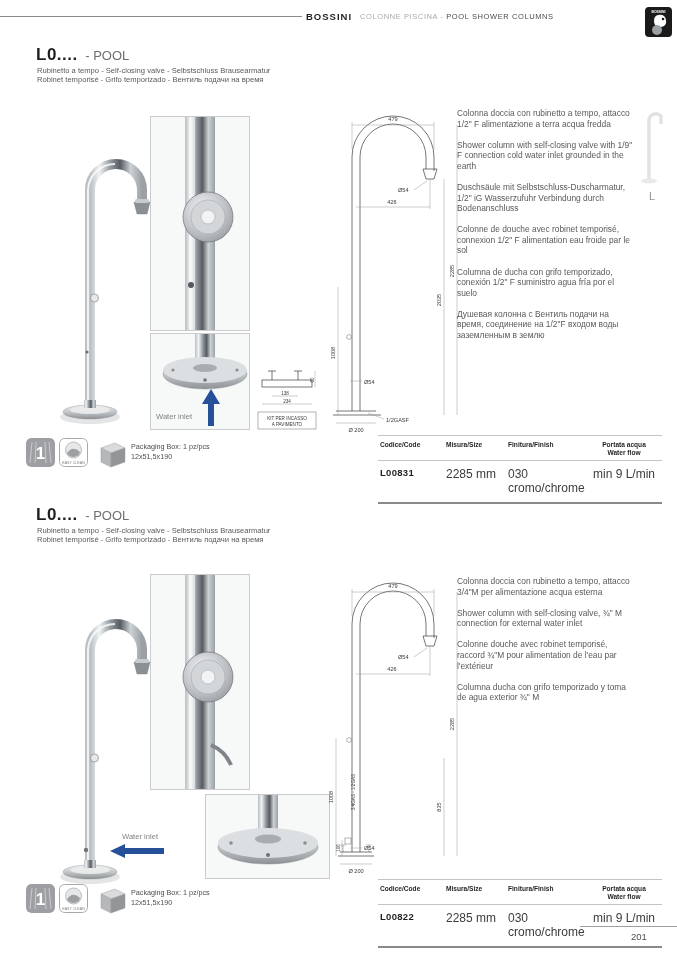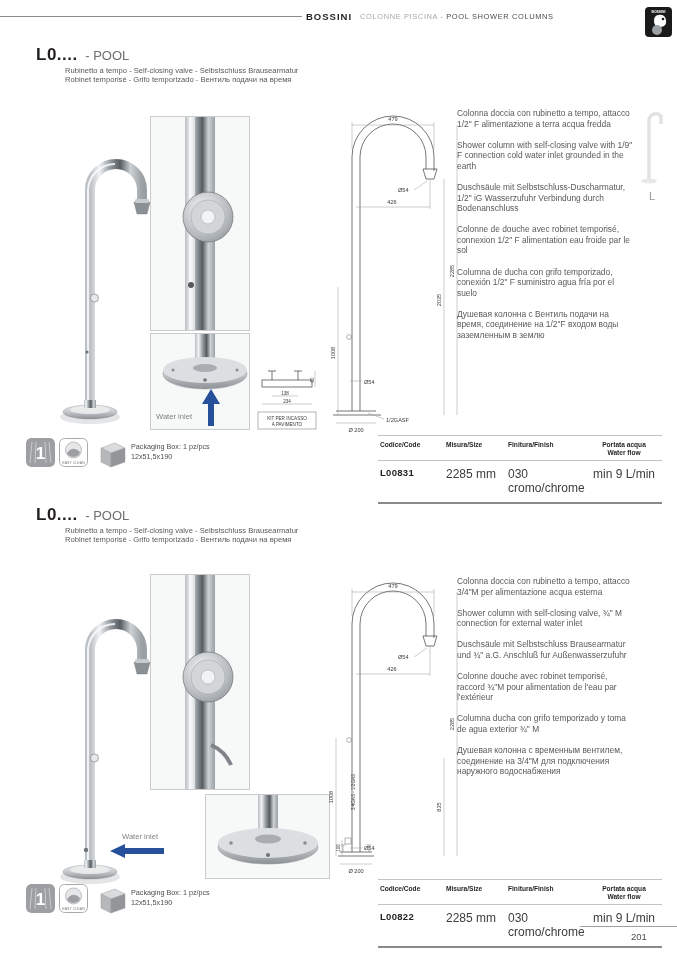--- a/index.html
+++ b/index.html
@@ -7,21 +7,21 @@
         font-family:"Liberation Sans","DejaVu Sans",sans-serif;color:#58595b;overflow:hidden;}
   .abs{position:absolute;}
   
   .hdr-rule{height:1px;background:#8a8a8a;}
   .brand{font-size:9.5px;font-weight:bold;letter-spacing:1px;color:#231f20;}
   .category{font-size:7.5px;letter-spacing:.6px;}
   .cat-it{color:#a7a9ac;} .cat-en{color:#4d4d4f;}
   
   .title-code{font-size:17px;font-weight:bold;color:#231f20;letter-spacing:.5px;}
   .title-suffix{font-size:13px;color:#6d6e70;font-weight:normal;margin-left:3px;}
-  .subtitle{font-size:7.6px;line-height:9.2px;color:#58595b;margin-left:28px;}
+  .subtitle{font-size:7.6px;line-height:9.2px;color:#58595b;}
   
   .desc{width:178px;}
   .desc p{margin:0 0 10.5px 0;font-size:8.4px;line-height:10.6px;color:#58595b;}
   
   .inset{border:1px solid #c9cbcc;background:#f7f8f8;box-sizing:border-box;}
   .winlet{font-size:7.6px;color:#808285;}
   
   .drw text{font-family:"Liberation Sans","DejaVu Sans",sans-serif;font-size:5.6px;fill:#3a3a3a;}
   .drw text.sm{font-size:4.6px;}
   .drw .ln{stroke:#4a4a4a;stroke-width:.75;fill:none;}
@@ -335,24 +335,22 @@
       <line class="dim" x1="22" y1="296" x2="34" y2="296"></line>
       <text x="36" y="298">Ø54</text>
 
       <line class="dim" x1="12" y1="312" x2="44" y2="312"></line>
       <text x="28" y="321" text-anchor="middle">Ø 200</text>
     </svg>
 
     <div class="abs desc" style="left:457px;top:74px;">
       <p>Colonna doccia con rubinetto a tempo, attacco 3/4"M per alimentazione acqua esterna</p>
       <p>Shower column with self-closing valve, ¾" M connection for external water inlet</p>
-      <p>Duschsäule mit Selbstschluss Brausearmatur und ¾" a.G. Anschluß fur Außenwasserzufuhr</p>
       <p>Colonne douche avec robinet temporisé, raccord ¾"M pour alimentation de l'eau par l'extérieur</p>
       <p>Columna ducha con grifo temporizado y toma de agua exterior  ¾" M</p>
-      <p>Душевая колонна с временным вентилем, соединение на 3/4"M для подключения наружного водоснабжения</p>
     </div>
 
     <svg class="abs pk-icon" style="left:26px;top:382px;" width="29" height="29" viewBox="0 0 29 29">
       <rect x="0" y="0" width="29" height="29" rx="5" fill="#9d9fa2"></rect>
       <path d="M6,4 L4,25 M10,4 L9,25 M19,4 L20,25 M23,4 L25,25" stroke="#c9cbcd" stroke-width="1"></path>
       <text x="14.5" y="21" text-anchor="middle" font-size="17" font-weight="bold" fill="#ffffff">1</text>
     </svg>
     <svg class="abs pk-icon" style="left:59px;top:382px;" width="29" height="29" viewBox="0 0 29 29">
       <rect x="0.5" y="0.5" width="28" height="28" rx="5" fill="#ffffff" stroke="#a7a9ac"></rect>
       <circle cx="14.5" cy="12" r="8" fill="#e6e7e8" stroke="#a7a9ac" stroke-width=".7"></circle>

